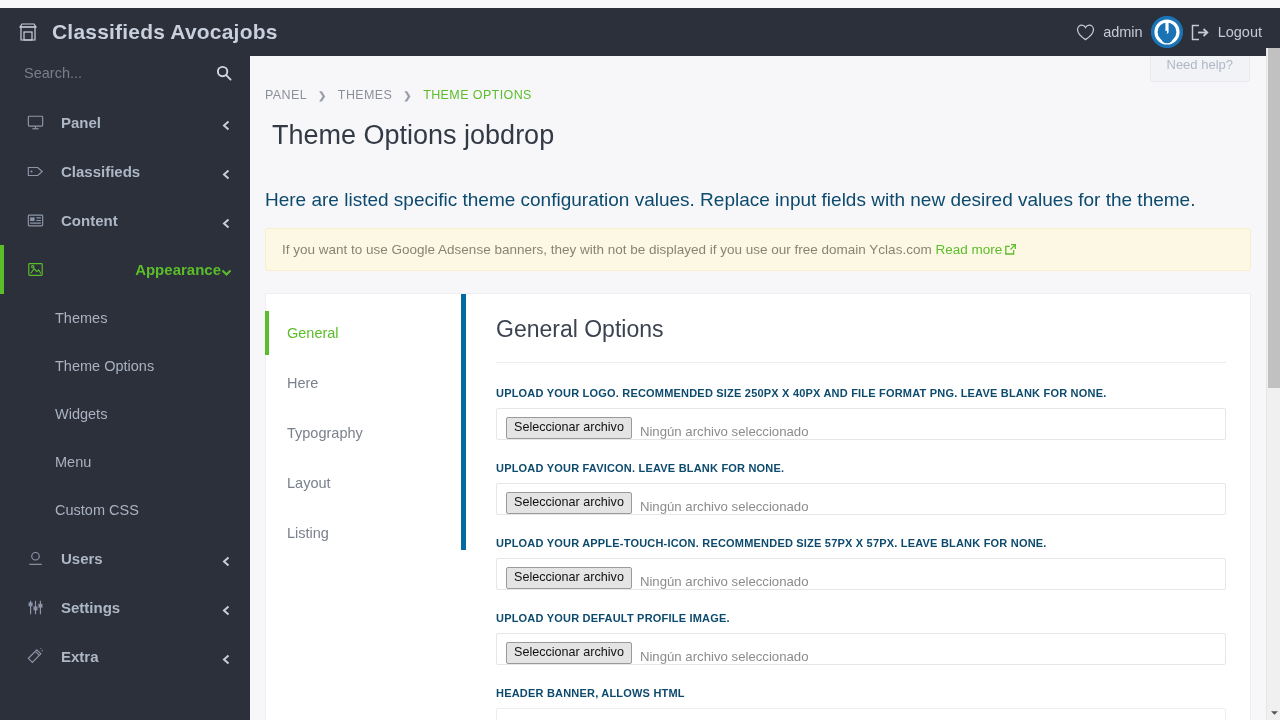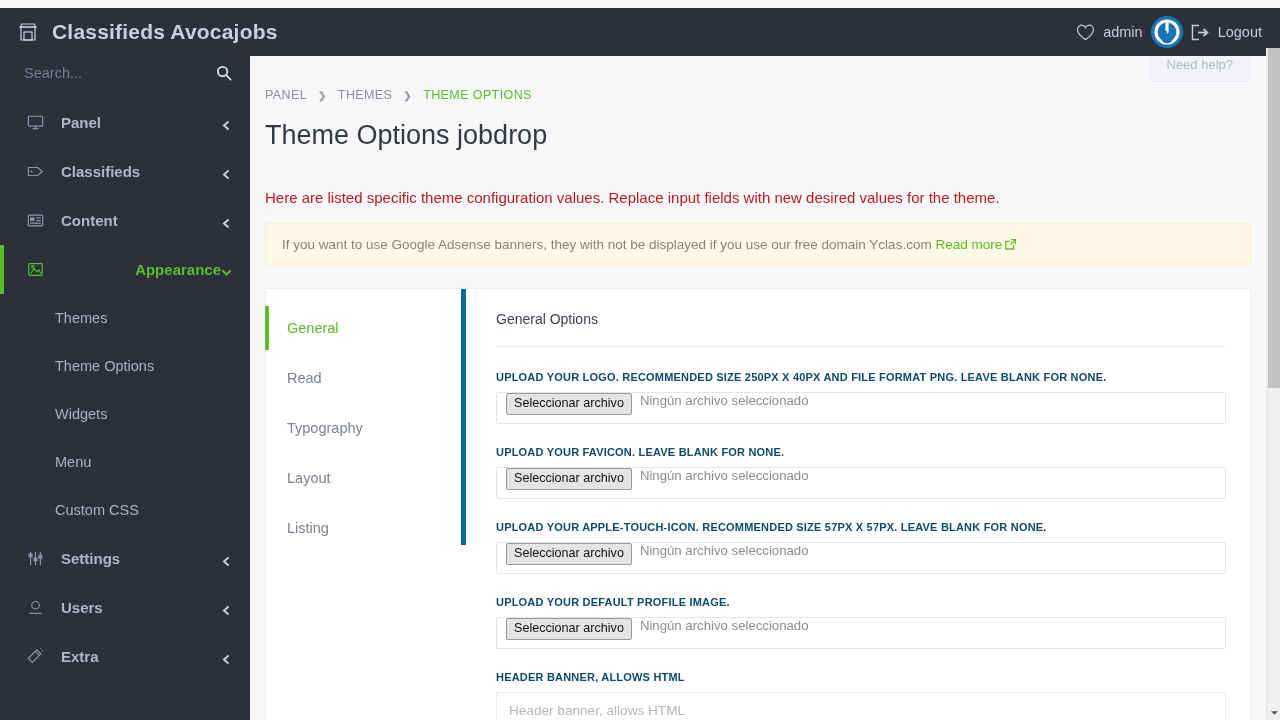--- a/index.html
+++ b/index.html
@@ -105,26 +105,26 @@
   }
   .crumbs {
     display: flex; align-items: center; gap: 11px;
     padding: 40px 0 0 15px; font-size: 12.5px;
     letter-spacing: .4px;
   }
   .crumb { color: #8a8f99; }
   .crumb.cur { color: #5bbd2a; }
   .crumb-sep { color: #9aa0aa; font-size: 10px; font-weight: bold; }
   .page-title {
-    padding: 18px 0 0 15px; font-size: 27px;
+    padding: 18px 0 0 22px; font-size: 27px;
     color: #333a45; font-weight: normal;
     margin: 0;
   }
   .lead {
-    padding: 38px 0 0 15px; font-size: 15px; color: #b91c1c;
+    padding: 38px 0 0 15px; font-size: 19px; color: #0c4a6e;
   }
   .alert {
     margin: 17px 15px 0 15px;
     background: #fdf8e3; border: 1px solid #f7eecd;
     border-radius: 3px; padding: 13px 16px;
     font-size: 13.5px; color: #8a8372;
   }
   .alert a { color: #5bbd2a; text-decoration: none; }
   .ext-icon { width: 11px; height: 11px; display:inline-block;
               vertical-align: -1px; margin-left: 3px; }
@@ -148,35 +148,35 @@
     padding-left: 21px; font-size: 14.5px;
     color: #7b818c; cursor: pointer;
   }
   .tab.active { color: #5bbd2a; }
   .tab.active::before {
     content: ""; position: absolute; left: -1px; top: 3px;
     width: 4px; height: 44px; background: #5bbd2a;
   }
   .tabcontent { flex: 1; padding: 22px 24px 0 30px; }
   .sec-title {
-    font-size: 14px; color: #3b4250; margin: 0 0 19px 0;
+    font-size: 23px; color: #3b4250; margin: 0 0 19px 0;
     font-weight: normal;
   }
   .hr { border-top: 1px solid #ececee; margin: 0 0 24px 0; }
 
   .field { margin-bottom: 22px; }
   .flabel {
     font-size: 11px; font-weight: bold; color: #0c4a6e;
     letter-spacing: .2px; margin-bottom: 9px; display: block;
     text-transform: uppercase;
   }
   .fileinput {
     border: 1px solid #e6e6e8; border-radius: 2px;
     background: #fff; height: 32px;
-    display: flex; align-items: flex-start; padding: 0 9px;
+    display: flex; align-items: flex-end; padding: 0 9px;
   }
   .filebtn {
     background: #e4e4e4; border: 1px solid #9a9a9a;
     border-radius: 2px; font-size: 12.6px; color: #111;
     padding: 2px 7px; font-family: "Liberation Sans", sans-serif;
     line-height: 1.25;
   }
   .filetext { font-size: 13.2px; color: #8c8c8c; margin-left: 8px; }
   .textinput {
     border: 1px solid #ededef; border-radius: 2px; background: #fff;
@@ -332,42 +332,42 @@
   <div class="nav-sub">
     <span>Menu</span>
   </div>
   <div class="nav-sub">
     <span>Custom CSS</span>
   </div>
 
   <div class="nav-item">
     <span class="nav-ico">
       <svg viewBox="0 0 19 19" width="17" height="17" fill="none" stroke="#8d96a8" stroke-width="1.3">
+        <circle cx="9.5" cy="7" r="4.2"></circle>
+        <path d="M2.5 16 L16.5 16"></path>
+      </svg>
+    </span>
+    <span class="nav-lbl">Users</span>
+    <span class="chev">
+      <svg viewBox="0 0 11 11" width="11" height="11" fill="none" stroke="#c6cedb" stroke-width="2">
+          <path d="M7.5 1.5 L3 5.5 L7.5 9.5"></path>
+        </svg>
+    </span>
+  </div>
+
+  <div class="nav-item">
+    <span class="nav-ico">
+      <svg viewBox="0 0 19 19" width="17" height="17" fill="none" stroke="#8d96a8" stroke-width="1.3">
         <path d="M4 2 L4 17 M9.5 2 L9.5 17 M15 2 L15 17"></path>
         <rect x="2.4" y="4.5" width="3.2" height="3" fill="#8d96a8"></rect>
         <rect x="7.9" y="9" width="3.2" height="3" fill="#8d96a8"></rect>
         <rect x="13.4" y="6" width="3.2" height="3" fill="#8d96a8"></rect>
       </svg>
     </span>
     <span class="nav-lbl">Settings</span>
-    <span class="chev">
-      <svg viewBox="0 0 11 11" width="11" height="11" fill="none" stroke="#c6cedb" stroke-width="2">
-          <path d="M7.5 1.5 L3 5.5 L7.5 9.5"></path>
-        </svg>
-    </span>
-  </div>
-
-  <div class="nav-item">
-    <span class="nav-ico">
-      <svg viewBox="0 0 19 19" width="17" height="17" fill="none" stroke="#8d96a8" stroke-width="1.3">
-        <circle cx="9.5" cy="7" r="4.2"></circle>
-        <path d="M2.5 16 L16.5 16"></path>
-      </svg>
-    </span>
-    <span class="nav-lbl">Users</span>
     <span class="chev">
       <svg viewBox="0 0 11 11" width="11" height="11" fill="none" stroke="#c6cedb" stroke-width="2">
           <path d="M7.5 1.5 L3 5.5 L7.5 9.5"></path>
         </svg>
     </span>
   </div>
 
   <div class="nav-item">
     <span class="nav-ico">
       <svg viewBox="0 0 19 19" width="17" height="17" fill="none" stroke="#8d96a8" stroke-width="1.3">
@@ -410,21 +410,21 @@
           </svg></span></a>
   </div>
 
   <div class="panel-wrap">
 
     <div class="tabs">
       <div class="tab active">
         <span>General</span>
       </div>
       <div class="tab">
-        <span>Read</span>
+        <span>Here</span>
       </div>
       <div class="tab">
         <span>Typography</span>
       </div>
       <div class="tab">
         <span>Layout</span>
       </div>
       <div class="tab">
         <span>Listing</span>
       </div>

